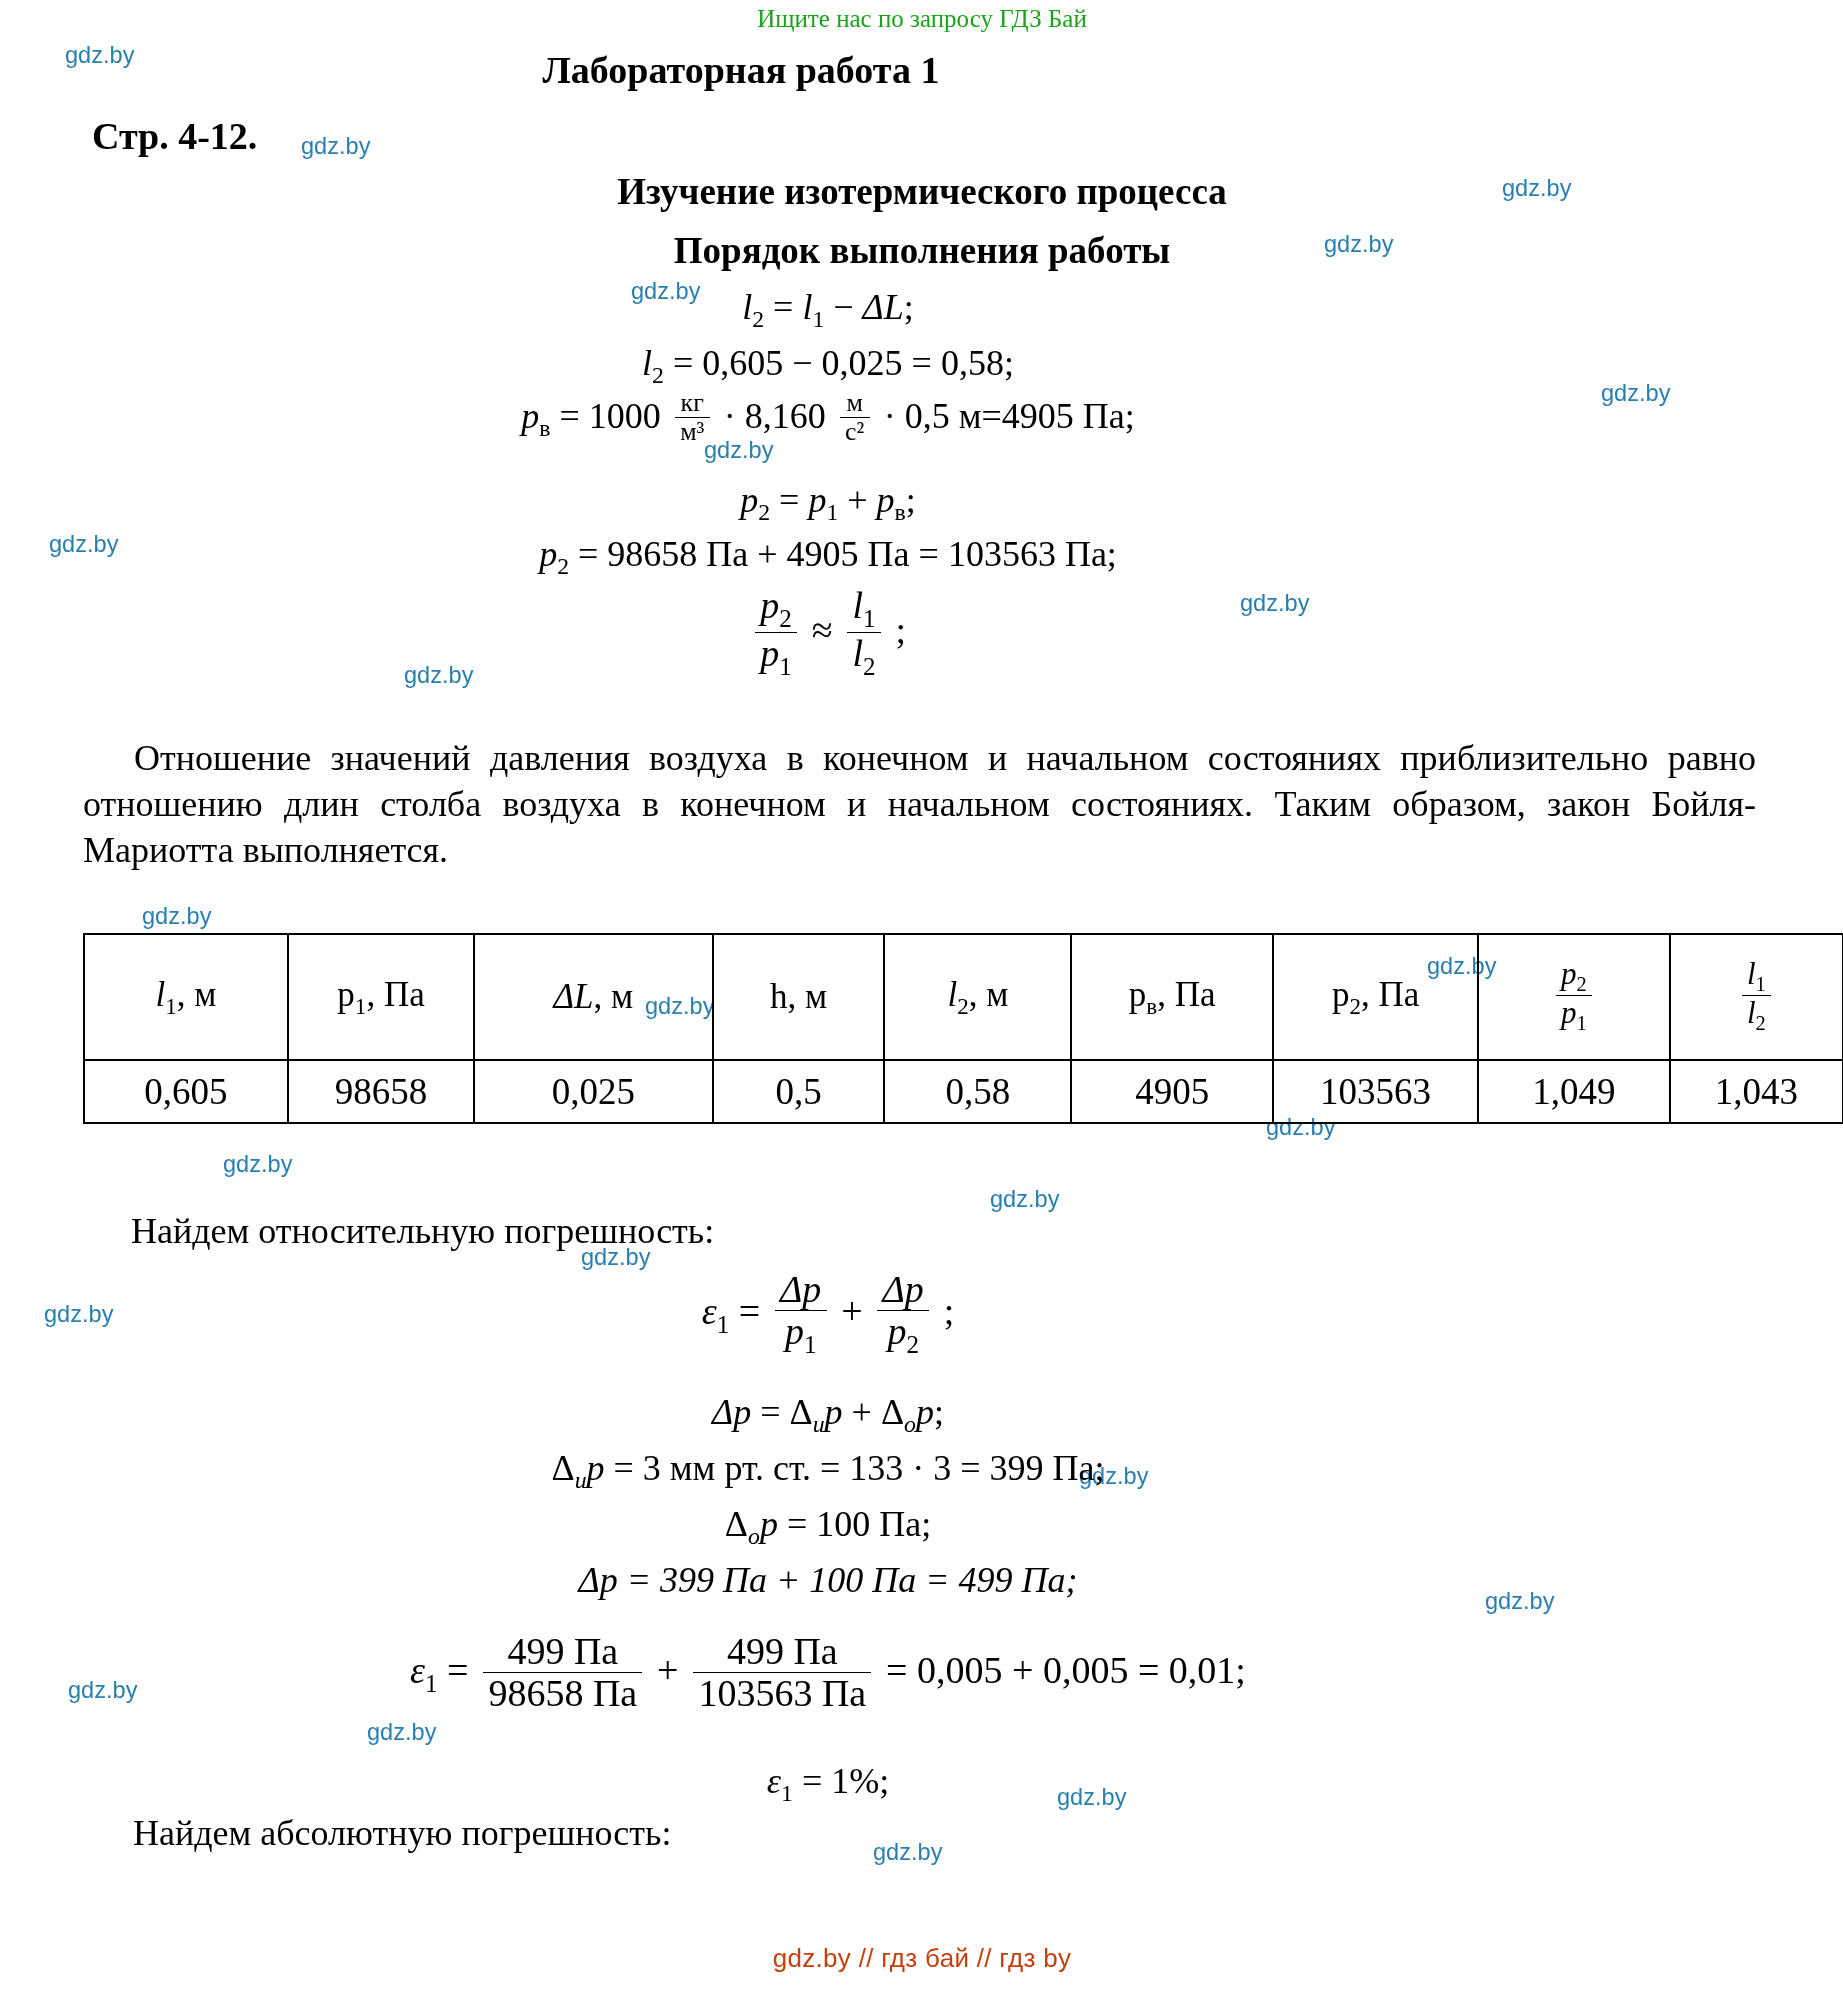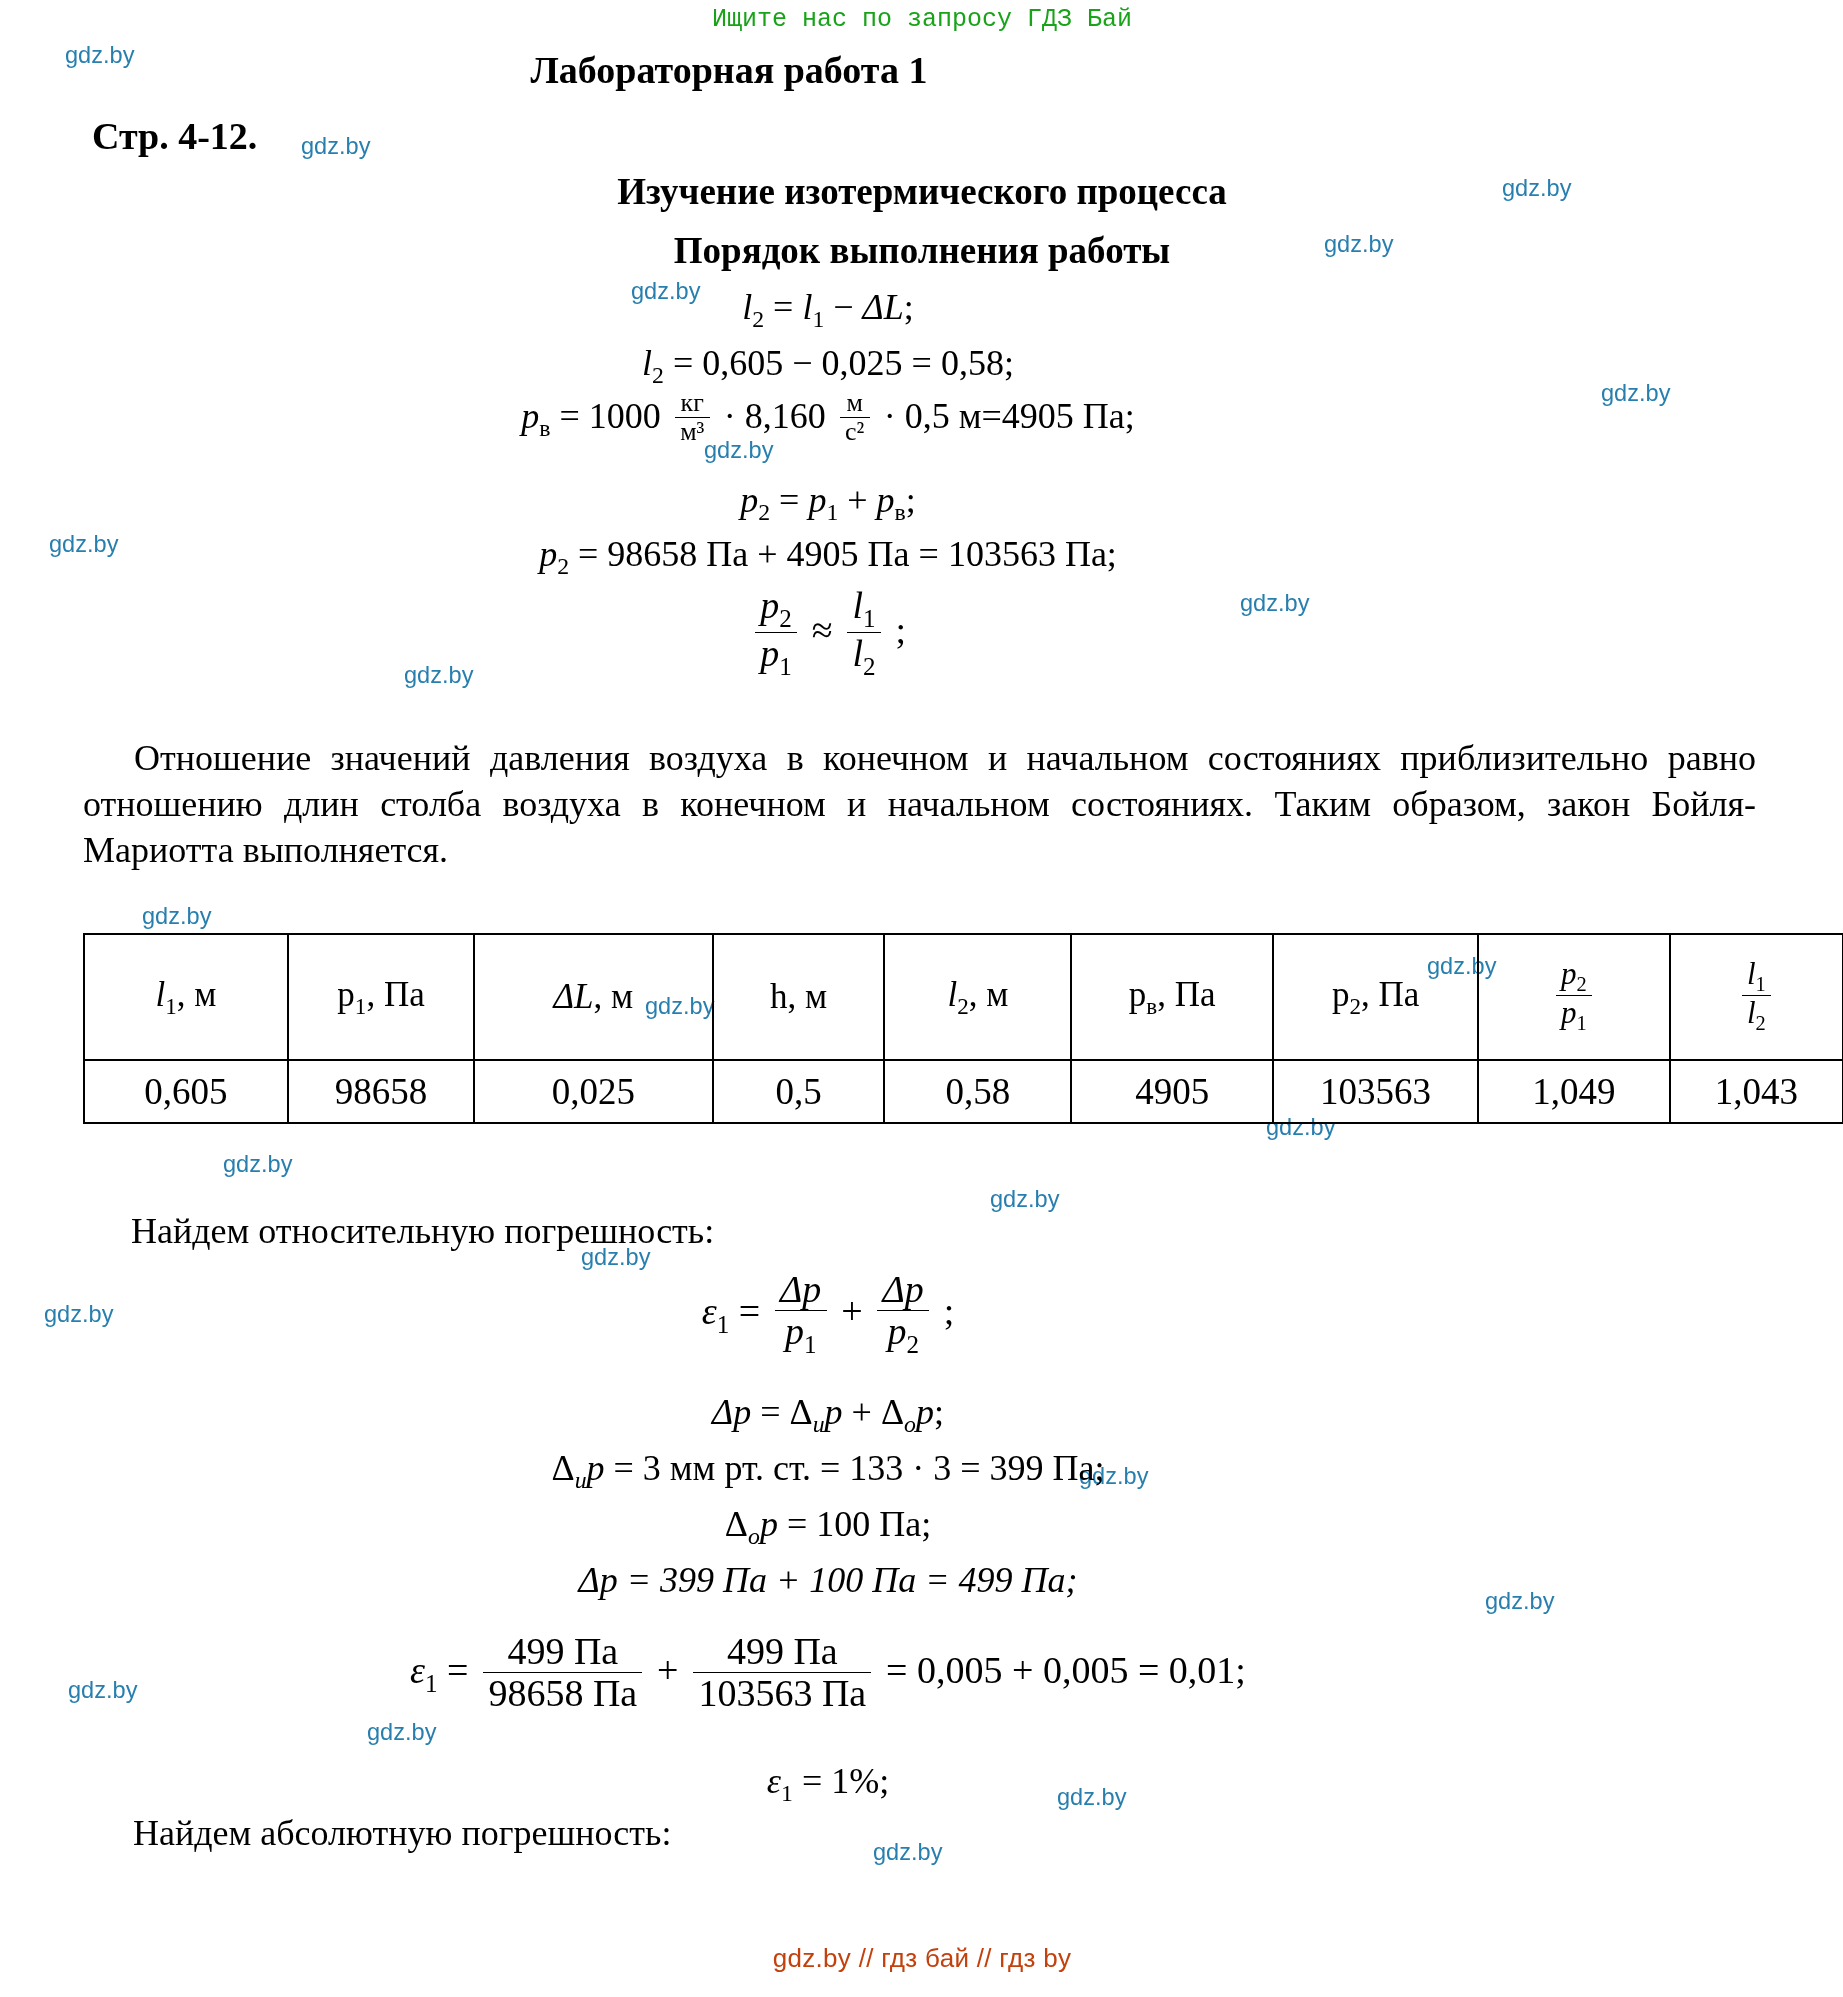--- a/index.html
+++ b/index.html
@@ -28,21 +28,21 @@
     user-select: none;
   }
 
   
   .banner {
     position: absolute;
     top: 5.2px;
     left: 0;
     width: 1844px;
     text-align: center;
-    font-family: Liberation Mono, monospace;
+    font-family: Liberation Serif, serif;
     font-size: 25px;
     color: #19a319;
     font-weight: 400;
   }
 
   
   .footer {
     position: absolute;
     left: 0;
     top: 1943px;
@@ -50,21 +50,21 @@
     text-align: center;
     font-family: "Liberation Sans", sans-serif;
     font-size: 26px;
     color: #c2410c;
     letter-spacing: 0.3px;
   }
 
   
   .lab-title {
     position: absolute;
-    left: 0; top: 48px; width: 1458px;
+    left: 12px; top: 48px; width: 1458px;
     text-align: center;
     font-size: 38px;
     font-weight: bold;
   }
   .page-ref {
     position: absolute;
     left: 92px; top: 114px;
     font-size: 38px;
     font-weight: bold;
   }

